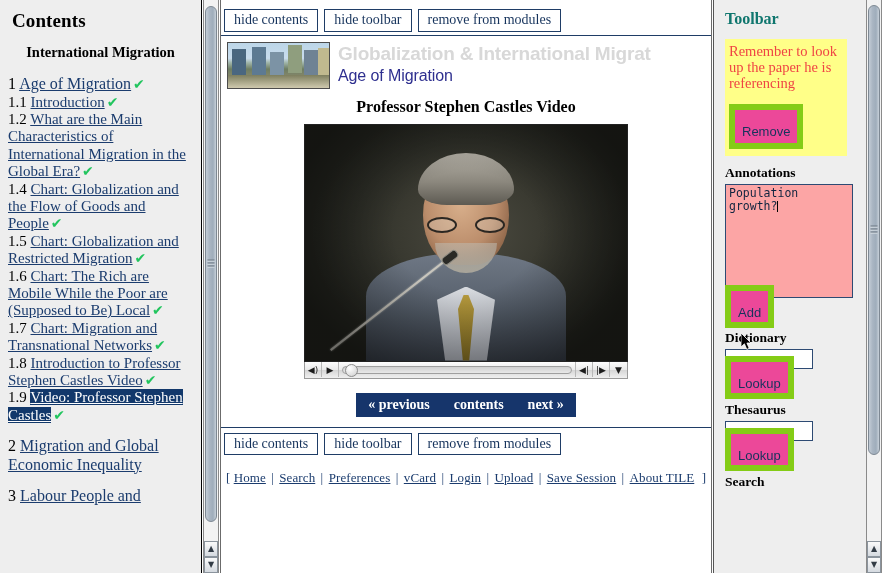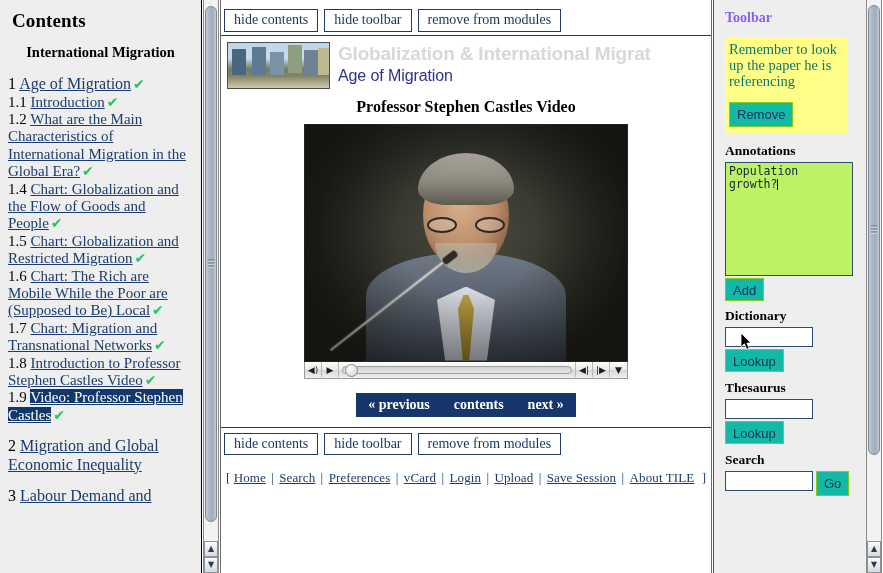--- a/index.html
+++ b/index.html
@@ -392,56 +392,56 @@
   #toolbar-panel {
     position: absolute;
     left: 713px; top: 0;
     width: 153px; height: 573px;
     background: #eeeeee;
     border-left: 1px solid #555;
     overflow: hidden;
     padding: 8px 10px 0 11px;
   }
   .tb-heading {
-    font-size: 14px;
-    font-weight: bold;
-    color: #8b5cf6;
+    font-size: 16px;
+    font-weight: bold;
+    color: #0f766e;
     margin: 2px 0 11px 0;
   }
   .sticky {
     background: #ffff88;
     padding: 4px 6px 7px 4px;
     width: 122px;
   }
   .sticky-text {
     font-size: 14.5px;
     line-height: 1.12;
-    color: #0f766e;
+    color: #ef4444;
     margin-bottom: 12px;
   }
   .btn {
-    border: 1px solid #84cc16;
-    background: #14b8a6;
+    border: 6px solid #84cc16;
+    background: #ec4899;
     color: #16335c;
     font-family: "Liberation Sans", "DejaVu Sans", sans-serif;
     font-size: 13px;
-    padding: 4px 7px 2px 7px;
+    padding: 14px 7px 2px 7px;
     cursor: pointer;
     line-height: 1.3;
   }
   .tb-label {
     font-size: 13.5px;
     font-weight: bold;
     color: #000;
     margin: 9px 0 3px 0;
   }
   .txtarea {
     width: 128px; height: 114px;
     border: 1px solid #2d4a73;
-    background: #bef264;
+    background: #fca5a5;
     font-family: "DejaVu Sans Mono", "Liberation Mono", monospace;
     font-size: 11.5px;
     color: #10243f;
     padding: 2px 3px;
     line-height: 1.18;
     resize: none;
     overflow: hidden;
     white-space: pre-wrap;
   }
   .txtarea .caret {
@@ -484,21 +484,21 @@
           <div class="toc-entry lvl2"><span class="num">1.2 </span><span class="toc-link">What are the Main Characteristics of International Migration in the Global Era?</span><span class="check">✔</span></div>
           <div class="toc-entry lvl2"><span class="num">1.4 </span><span class="toc-link">Chart: Globalization and the Flow of Goods and People</span><span class="check">✔</span></div>
           <div class="toc-entry lvl2"><span class="num">1.5 </span><span class="toc-link">Chart: Globalization and Restricted Migration</span><span class="check">✔</span></div>
           <div class="toc-entry lvl2"><span class="num">1.6 </span><span class="toc-link">Chart: The Rich are Mobile While the Poor are (Supposed to Be) Local</span><span class="check">✔</span></div>
           <div class="toc-entry lvl2"><span class="num">1.7 </span><span class="toc-link">Chart: Migration and Transnational Networks</span><span class="check">✔</span></div>
           <div class="toc-entry lvl2"><span class="num">1.8 </span><span class="toc-link">Introduction to Professor Stephen Castles Video</span><span class="check">✔</span></div>
           <div class="toc-entry lvl2"><span class="num">1.9 </span><span class="toc-link selected">Video: Professor Stephen Castles</span><span class="check">✔</span></div>
           <div class="toc-gap"></div>
           <div class="toc-entry lvl1"><span class="num">2 </span><span class="toc-link">Migration and Global Economic Inequality</span></div>
           <div class="toc-gap"></div>
-          <div class="toc-entry lvl1"><span class="num">3 </span><span class="toc-link">Labour Demand and</span></div>
+          <div class="toc-entry lvl1"><span class="num">3 </span><span class="toc-link">Labour People and</span></div>
         </div>
     </div>
   </div>
 
   <div class="scrollbar" id="left-scrollbar">
     <div class="sb-track">
       <div class="sb-thumb" style="top:6px; height:516px;">
         <span class="sb-grip">
             <i></i>
             <i></i>
@@ -594,24 +594,20 @@
       <span class="btn">Lookup</span>
     </div>
 
     <div class="tb-label">Thesaurus</div>
     <div class="tinput"></div>
     <div style="margin-top:5px">
       <span class="btn">Lookup</span>
     </div>
 
     <div class="tb-label">Search</div>
-    <div class="row-inline">
-      <div class="tinput"></div>
-      <span class="btn">Go</span>
-    </div>
   </div>
 
   <div class="scrollbar" id="right-scrollbar">
     <div class="sb-track">
       <div class="sb-thumb" style="top:5px; height:450px;">
         <span class="sb-grip">
             <i></i>
             <i></i>
             <i></i>
           </span>

